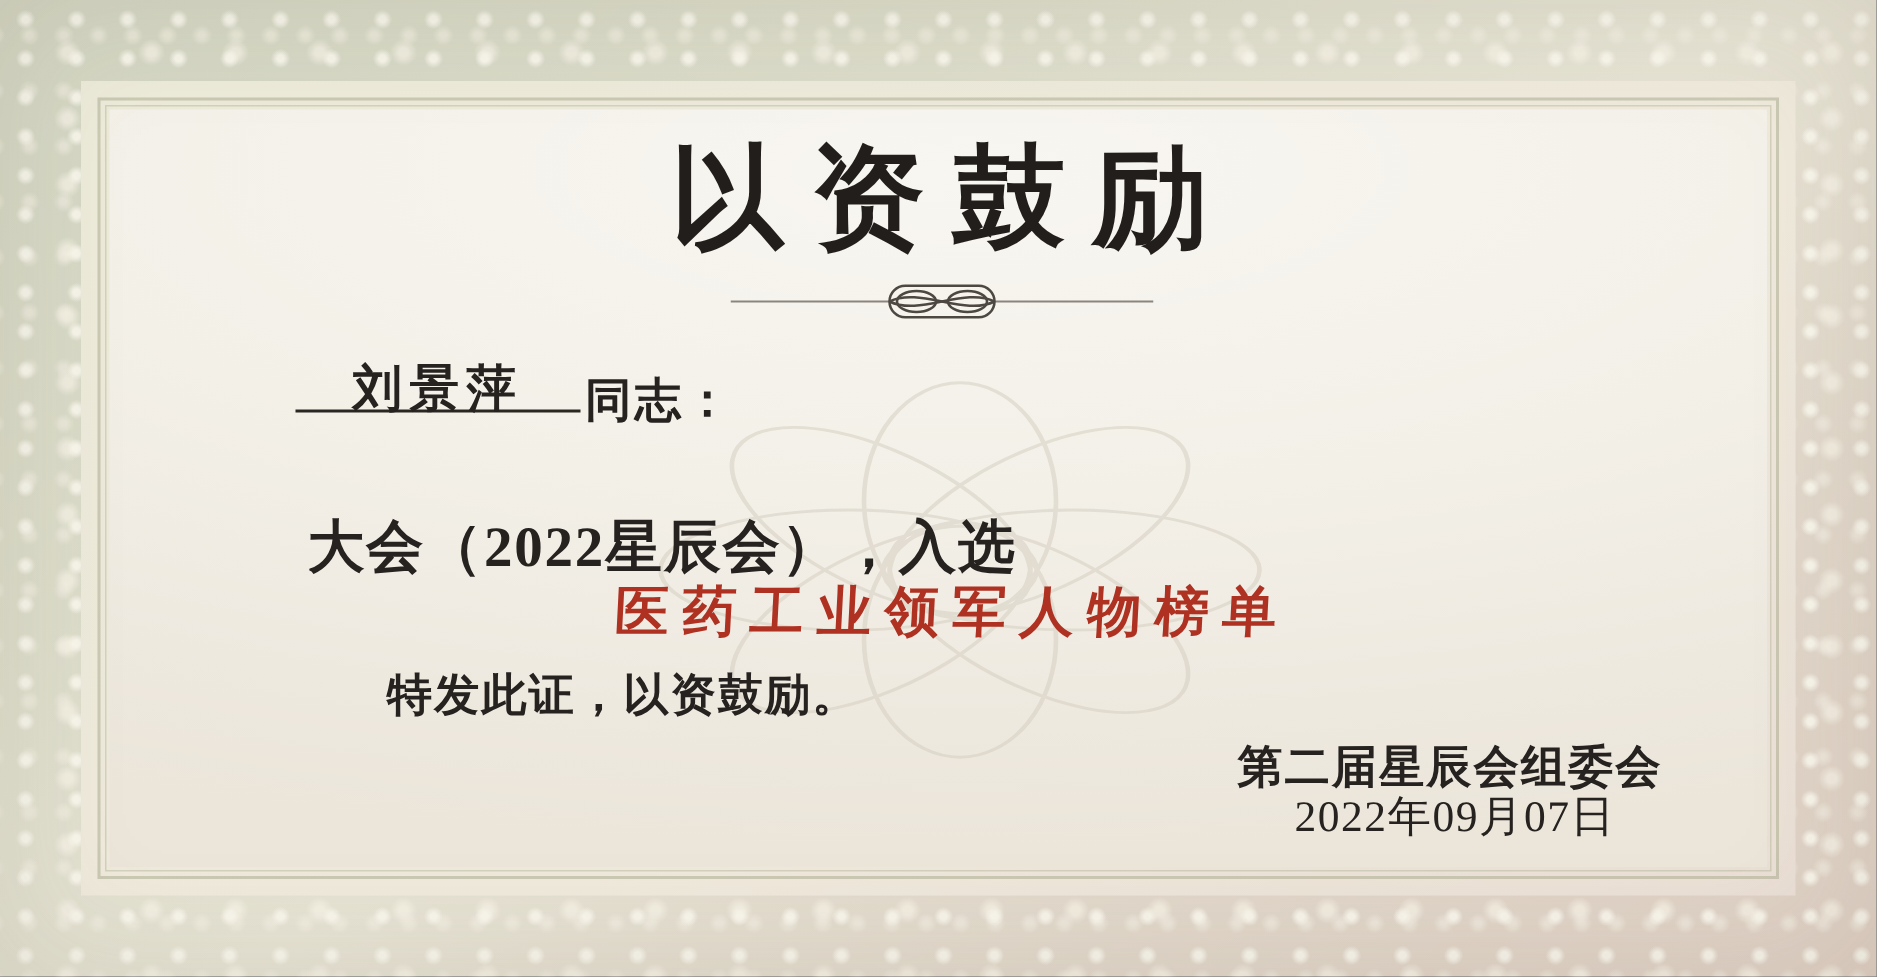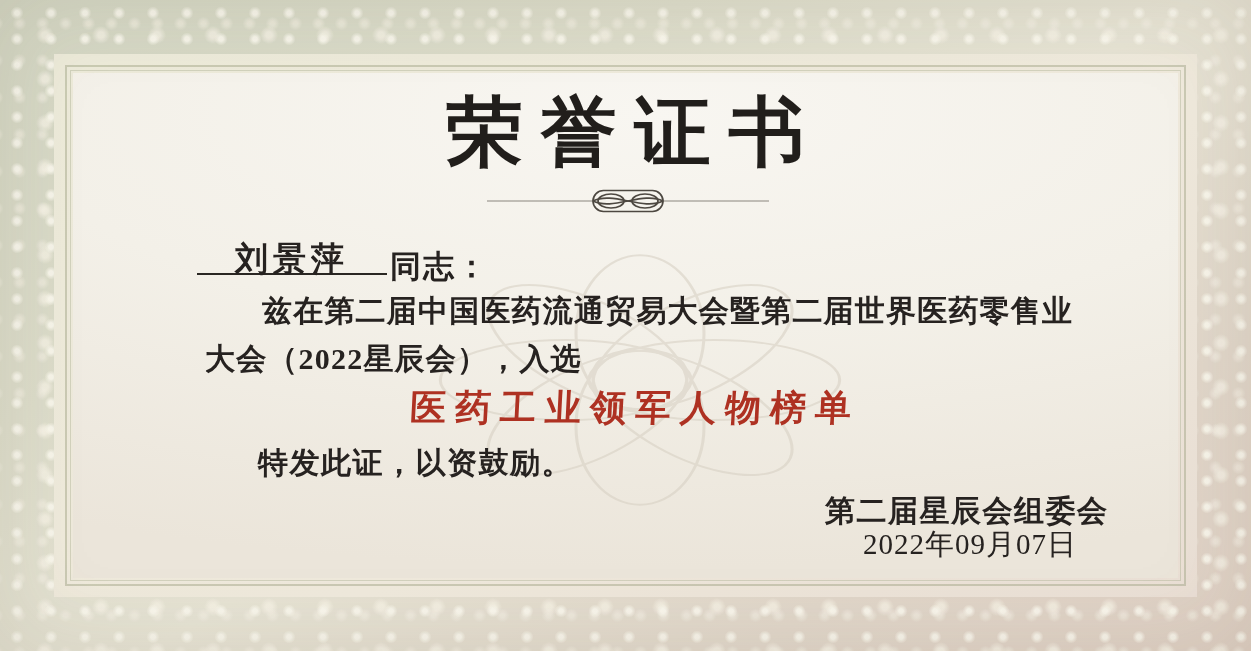--- a/index.html
+++ b/index.html
@@ -25,21 +25,21 @@
     background:radial-gradient(ellipse 120% 90% at 52% 8%, #f8f6f1 0%, #f3f0e8 48%, #ebe5da 100%);
   }
   .vignette{position:absolute;inset:0;pointer-events:none;box-shadow:inset 0 0 90px rgba(120,108,88,.14);}
   .abs{position:absolute;white-space:nowrap;color:#262220;}
   .title{left:0;right:0;top:82px;text-align:center;font-size:76px;font-weight:700;letter-spacing:18px;text-indent:18px;color:#211e1b;}
   .subtitle{left:0;right:0;top:157px;text-align:center;font-size:23px;font-weight:700;letter-spacing:4.5px;text-indent:4.5px;color:#2a2623;}
   .divider{left:487px;top:188px;}
   .name-line{left:197px;top:237px;width:190px;height:36px;border-bottom:2px solid #2a2723;text-align:center;font-size:33px;font-weight:700;letter-spacing:5px;}
   .salutation{left:390px;top:246px;font-size:31px;font-weight:700;letter-spacing:2px;}
   .body-line1{left:262px;top:291px;font-size:30px;font-weight:700;letter-spacing:1.2px;}
-  .body-line2{left:205px;top:339px;font-size:30px;font-weight:700;letter-spacing:1.2px;}
+  .body-line2{left:205px;top:339px;font-size:38px;font-weight:700;letter-spacing:1.2px;}
   .award{left:410px;top:384px;font-size:36px;font-weight:700;letter-spacing:9px;color:#ae3122;transform:skewX(-3deg);}
   .closing{left:258px;top:443px;font-size:30px;font-weight:700;letter-spacing:1.5px;}
   .issuer{left:825px;top:491px;font-size:30px;font-weight:700;letter-spacing:1.5px;}
   .date{left:863px;top:525px;font-size:29px;font-weight:400;letter-spacing:1px;}
   .watermark{position:absolute;left:430px;top:248px;pointer-events:none;}
 </style>
 </head>
 <body>
 
 <div class="cert">
@@ -55,38 +55,37 @@
       <ellipse cx="58" cy="0" rx="98" ry="50" transform="rotate(45)"></ellipse>
       <ellipse cx="58" cy="0" rx="98" ry="50" transform="rotate(90)"></ellipse>
       <ellipse cx="58" cy="0" rx="98" ry="50" transform="rotate(135)"></ellipse>
       <ellipse cx="58" cy="0" rx="98" ry="50" transform="rotate(180)"></ellipse>
       <ellipse cx="58" cy="0" rx="98" ry="50" transform="rotate(225)"></ellipse>
       <ellipse cx="58" cy="0" rx="98" ry="50" transform="rotate(270)"></ellipse>
       <ellipse cx="58" cy="0" rx="98" ry="50" transform="rotate(315)"></ellipse>
     </g>
   </svg>
 
-  <div class="abs title">荣誉证书</div>
+  <div class="abs title">以资鼓励</div>
 
   <svg class="abs divider" width="282" height="26" viewBox="0 0 282 26">
     <line x1="0" y1="13" x2="106" y2="13" stroke="#8a857e" stroke-width="1.2"></line>
     <line x1="176" y1="13" x2="282" y2="13" stroke="#8a857e" stroke-width="1.2"></line>
     <g fill="none" stroke="#4d4841" stroke-width="1.7">
       <rect x="106" y="2.5" width="70" height="21" rx="10.5"></rect>
       <ellipse cx="124" cy="13" rx="13" ry="7"></ellipse>
       <ellipse cx="158" cy="13" rx="13" ry="7"></ellipse>
       <path d="M106,13 C126,3 156,23 176,13"></path>
       <path d="M106,13 C126,23 156,3 176,13"></path>
     </g>
   </svg>
 
   <div class="abs name-line">刘景萍</div>
   <div class="abs salutation">同志：</div>
 
-  <div class="abs body-line1">兹在第二届中国医药流通贸易大会暨第二届世界医药零售业</div>
   <div class="abs body-line2">大会（2022星辰会），入选</div>
   <div class="abs award">医药工业领军人物榜单</div>
   <div class="abs issuer">第二届星辰会组委会</div>
 
   <div class="abs closing">特发此证，以资鼓励。</div>
   <div class="abs date">2022年09月07日</div>
 
   <div class="vignette"></div>
 </div>
 

